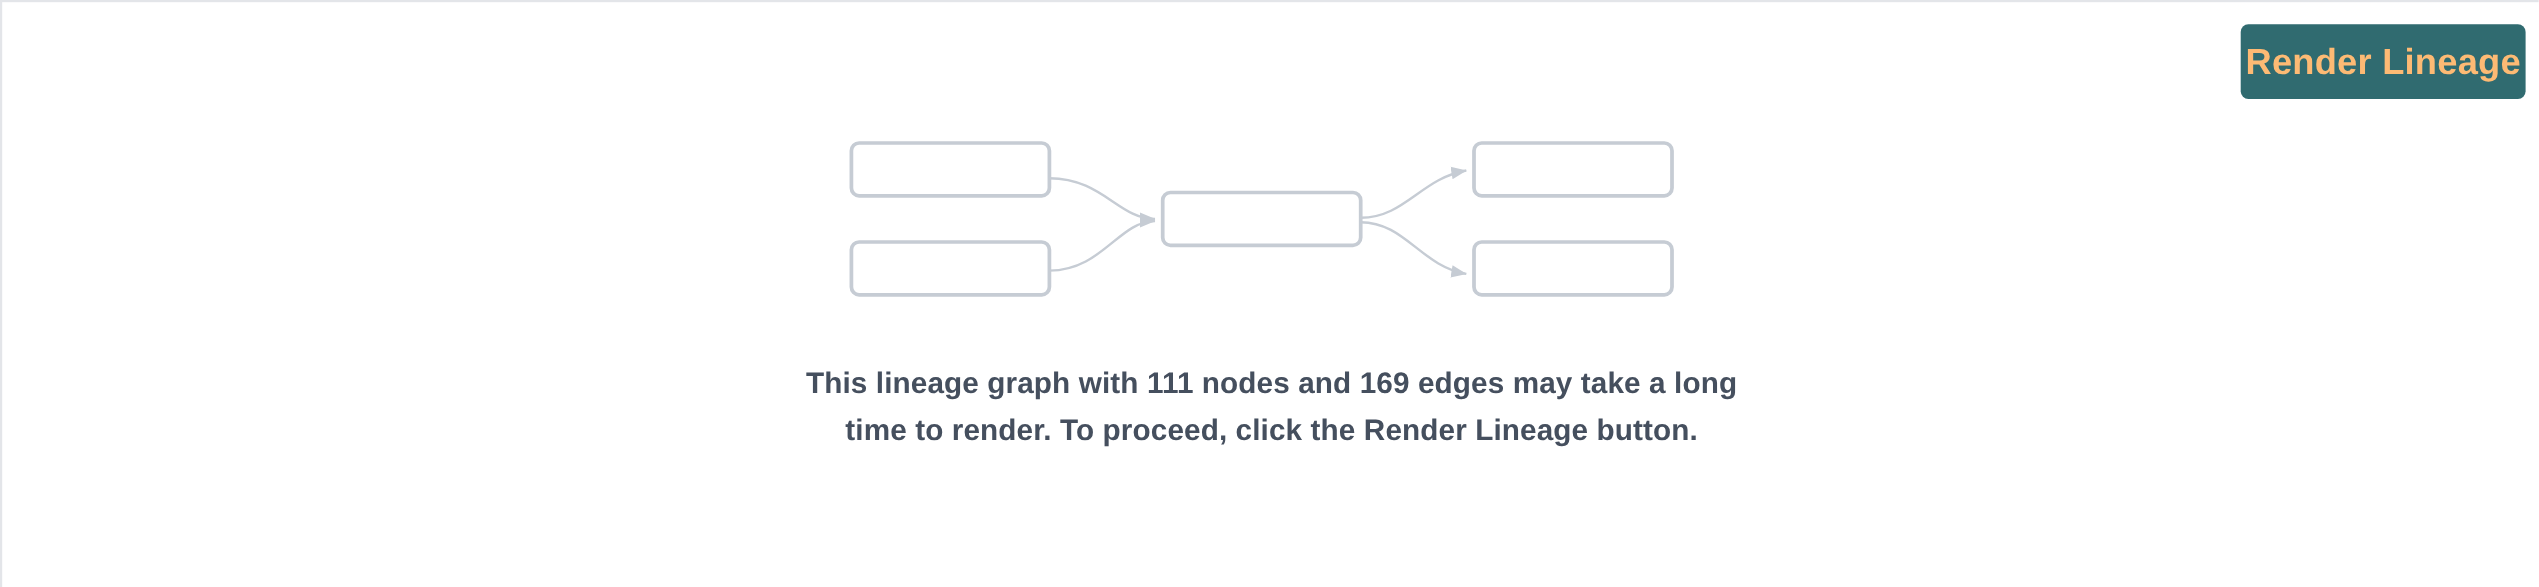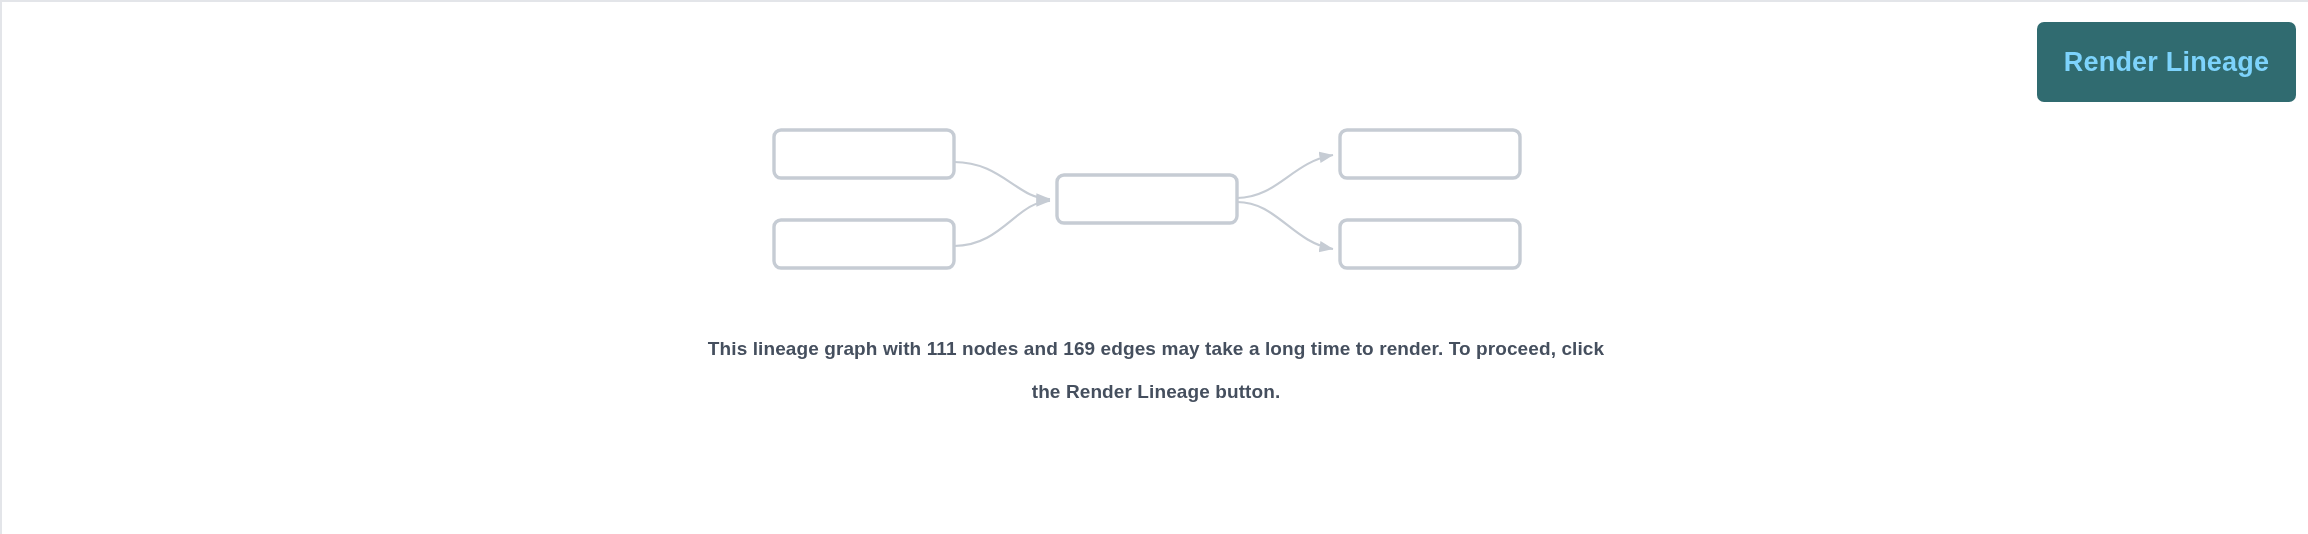--- a/index.html
+++ b/index.html
@@ -21,27 +21,27 @@
     box-sizing: border-box;
     overflow: hidden;
   }
 
   
   .render-button {
     position: absolute;
     left: 2035px;
     top: 20px;
     width: 259px;
-    height: 80px;
+    height: 68px;
     background: #306b70;
-    color: #7dd3fc;
+    color: #fdba74;
     border: none;
     border-radius: 7px;
     font-family: "Liberation Sans", sans-serif;
-    font-size: 27px;
+    font-size: 33px;
     font-weight: bold;
     letter-spacing: 0.2px;
     cursor: pointer;
     display: flex;
     align-items: center;
     justify-content: center;
     padding: 0;
   }
 
   
@@ -64,21 +64,21 @@
 
   
   .message {
     position: absolute;
     left: 704px;
     top: 325px;
     width: 900px;
     text-align: center;
     color: #454f5e;
     font-family: "Liberation Sans", sans-serif;
-    font-size: 19px;
+    font-size: 27px;
     font-weight: bold;
     line-height: 43px;
     letter-spacing: 0.1px;
   }
 </style>
 </head>
 <body>
 
 <div class="screen">
 

